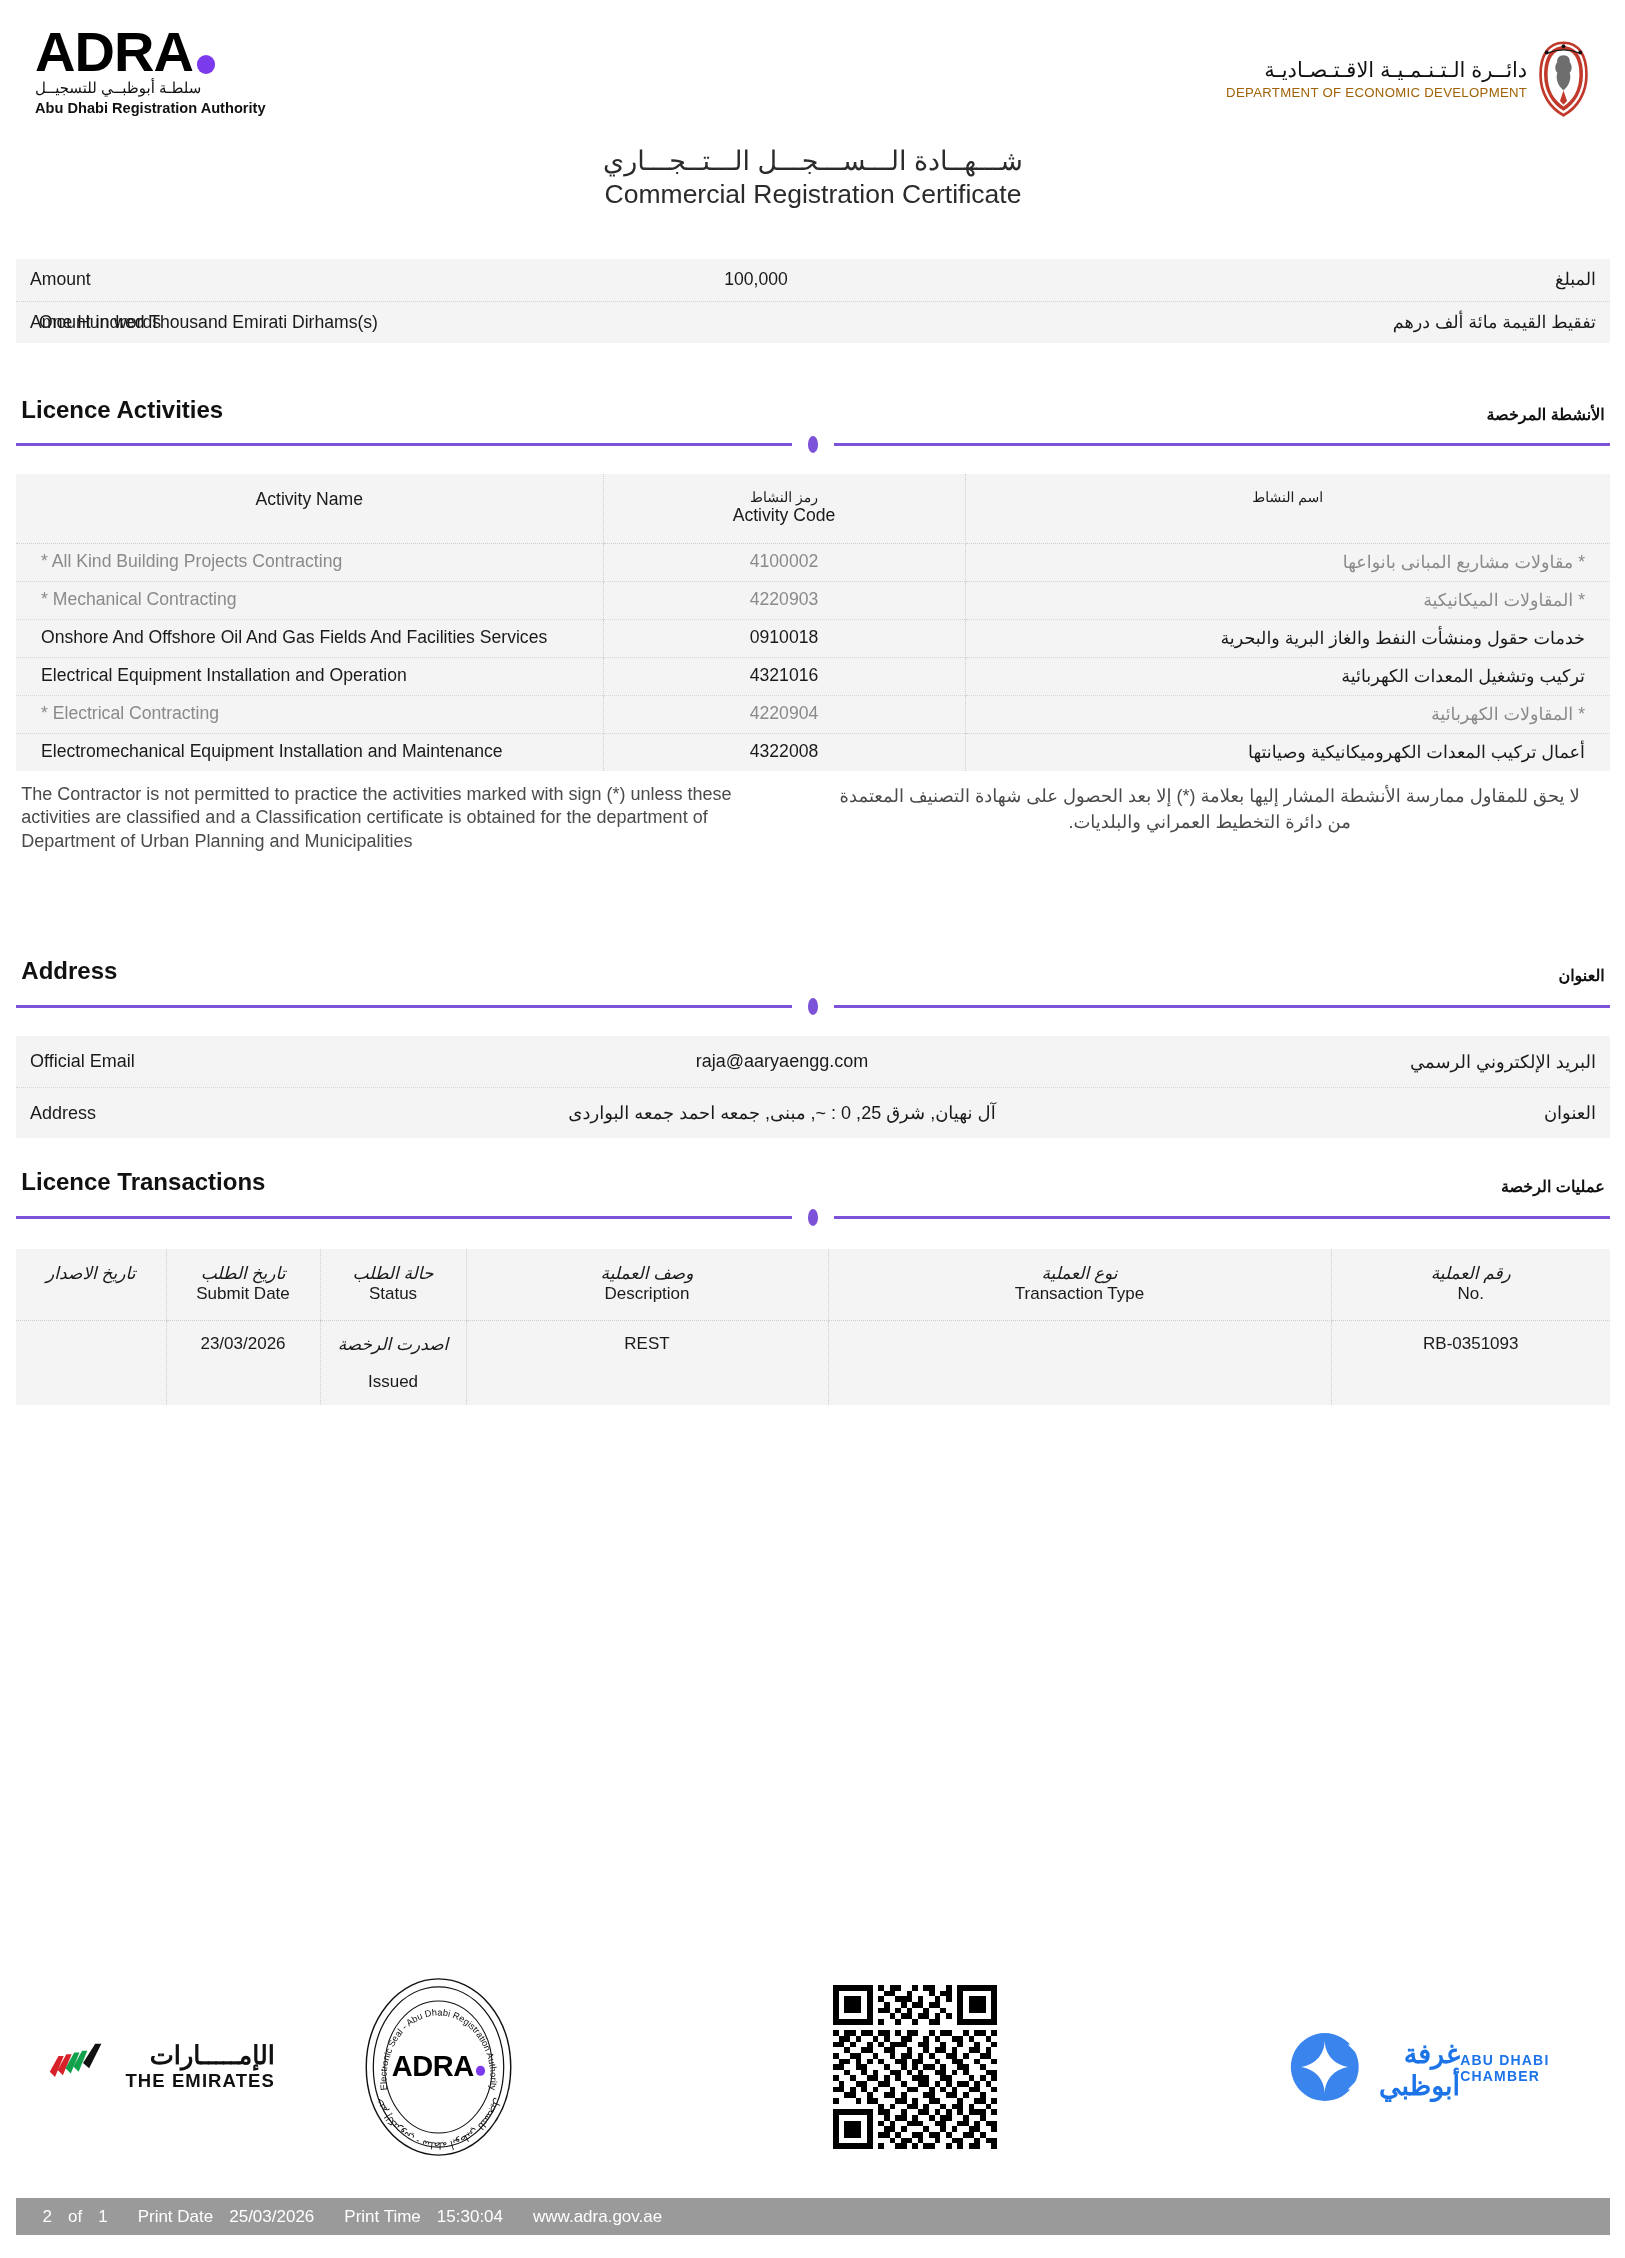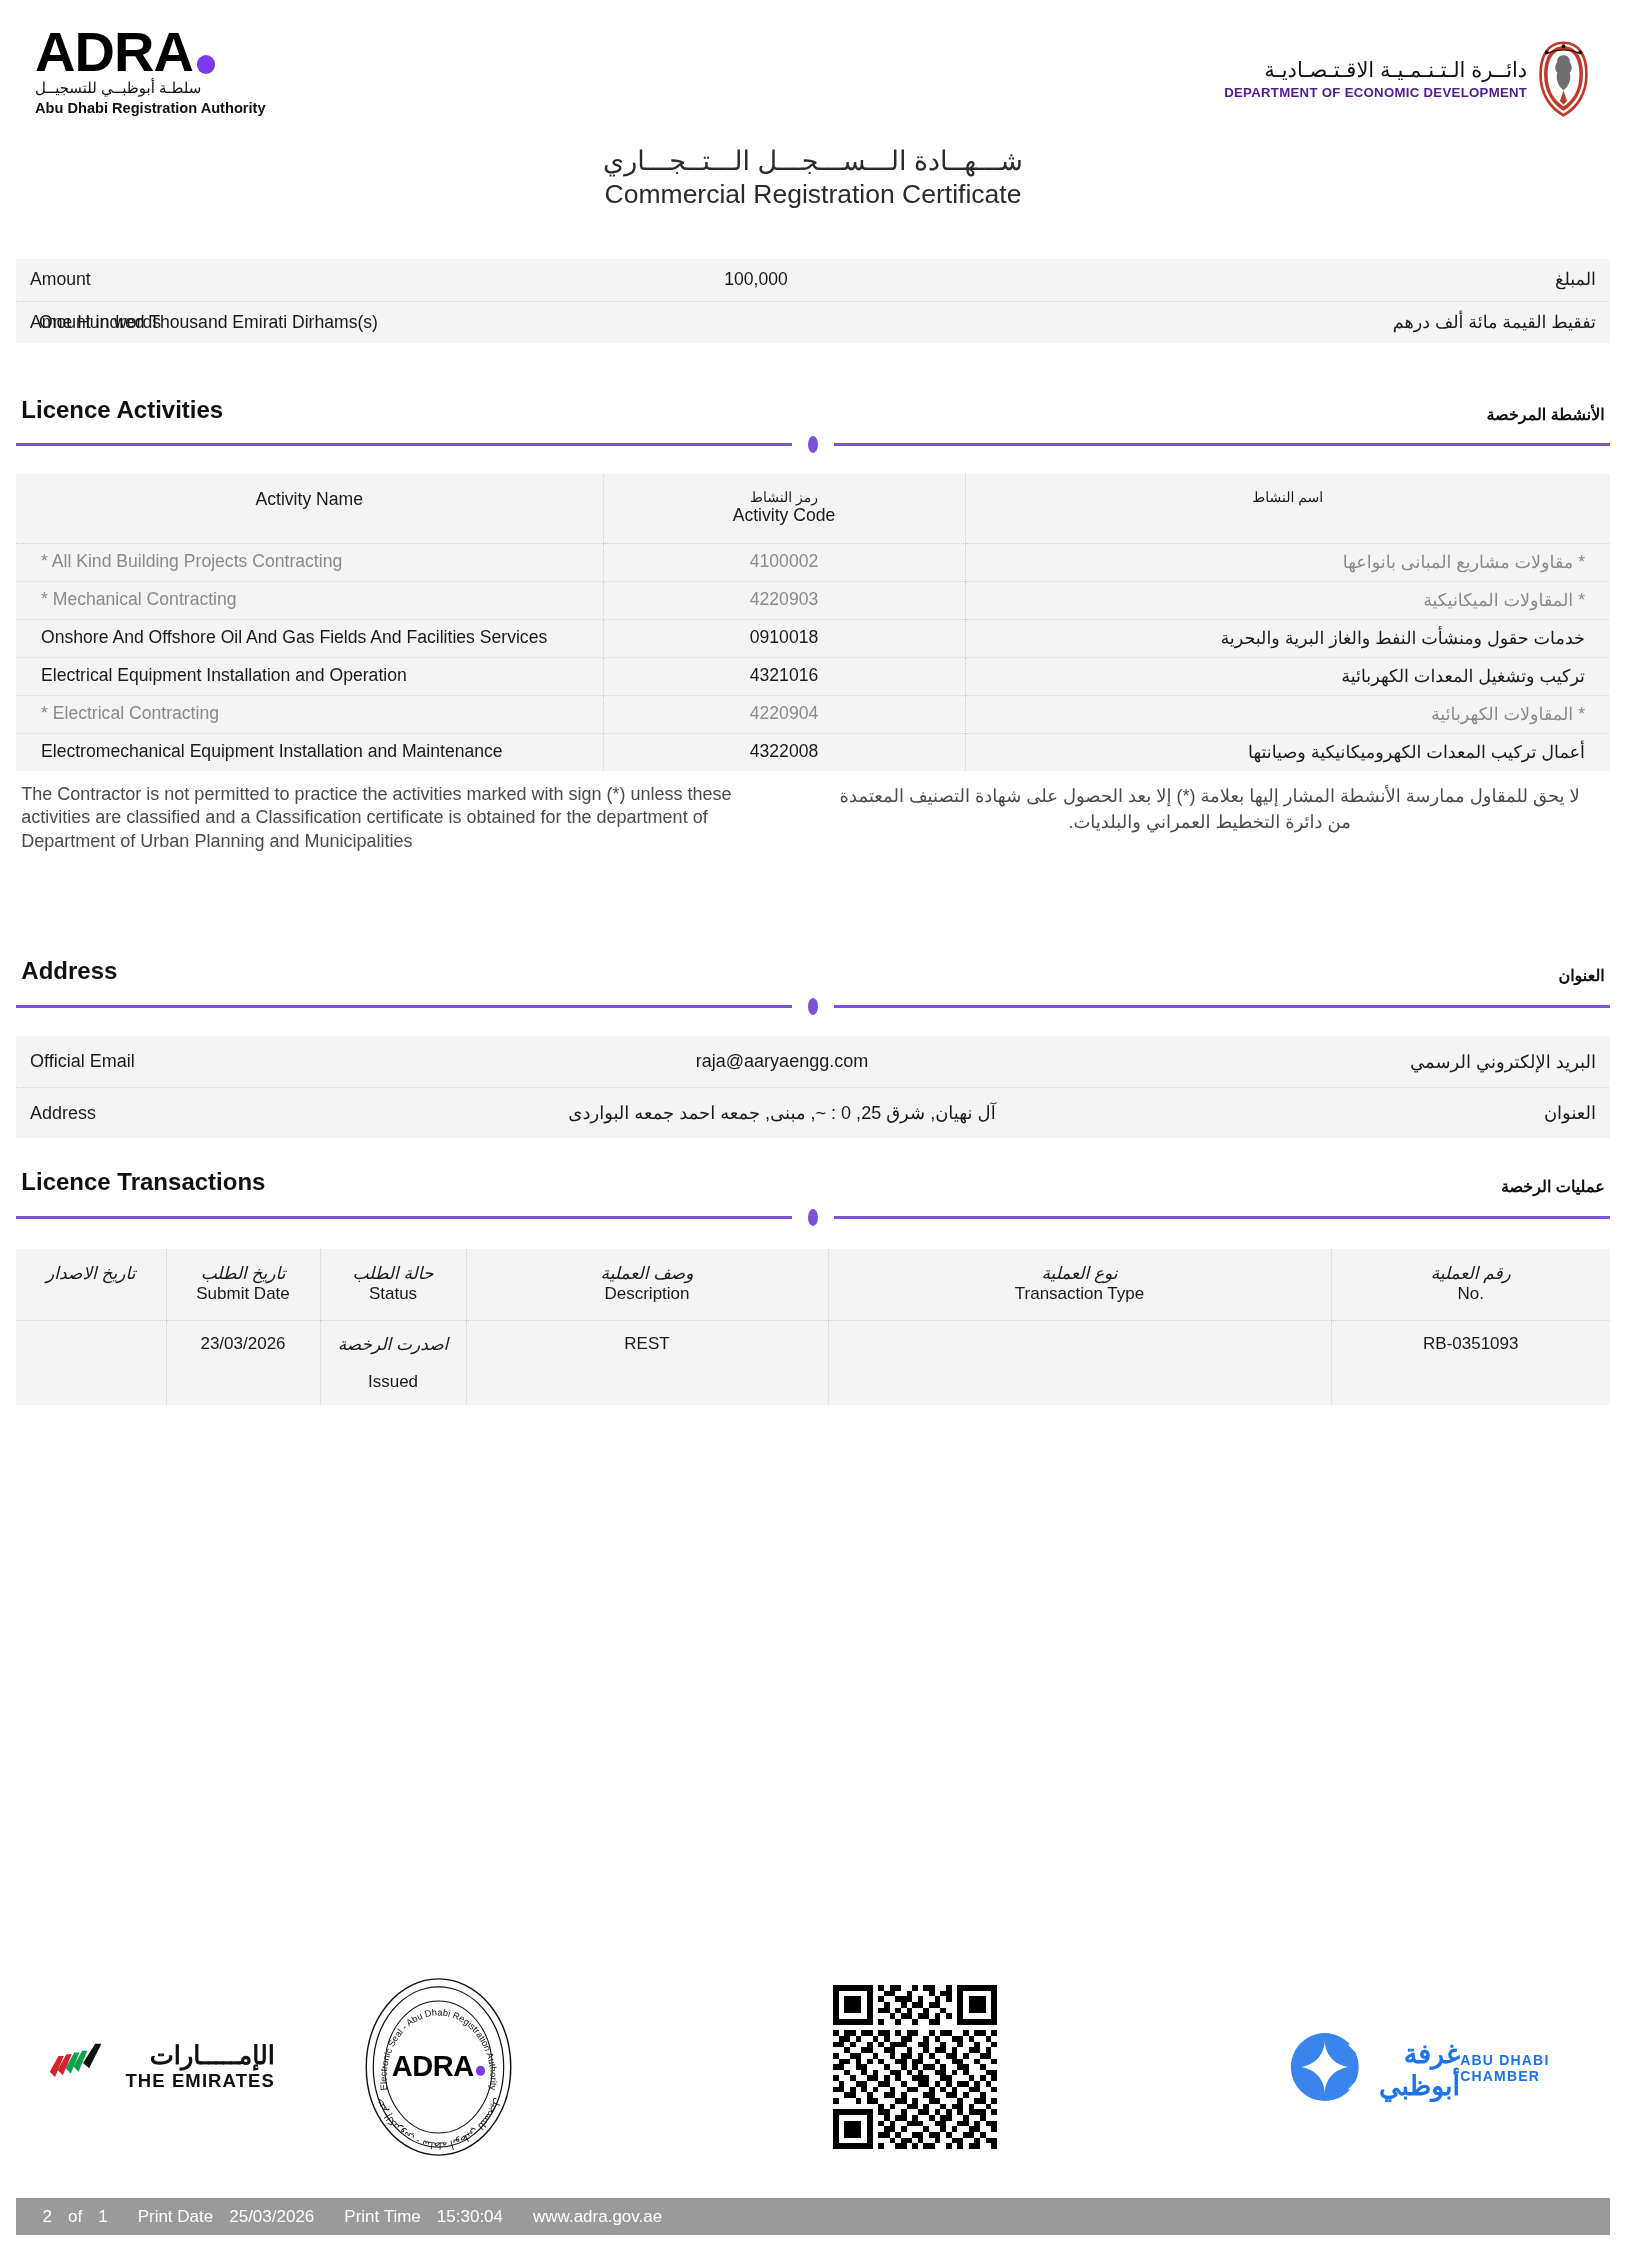--- a/index.html
+++ b/index.html
@@ -53,21 +53,21 @@
   .adra-en {
     font-size: 14.6px;
     font-weight: bold;
     margin-top: 2.6px;
     color: #111;
   }
 
   .ded-logo { display: flex; align-items: center; gap: 8.8px; margin-top: 16px; }
   .ded-text { text-align: right; }
   .ded-ar { font-size: 21px; letter-spacing: 0.9px; direction: rtl; color: #111; }
-  .ded-en { font-size: 13.2px; font-weight: bold; letter-spacing: 0.3px; margin-top: 2.6px; color: #4c1d95; }
+  .ded-en { font-size: 13.2px; font-weight: normal; letter-spacing: 0.3px; margin-top: 2.6px; color: #a16207; }
   .ded-crest { width: 55px; height: 76px; }
 
   
   .doc-title {
     text-align: center;
     margin-top: -5.3px;
   }
   .doc-title-ar { font-size: 27px; direction: rtl; color: #2b2b2b; letter-spacing: 0.9px; }
   .doc-title-en { font-size: 26.5px; color: #2b2b2b; margin-top: 1.8px; }
 

